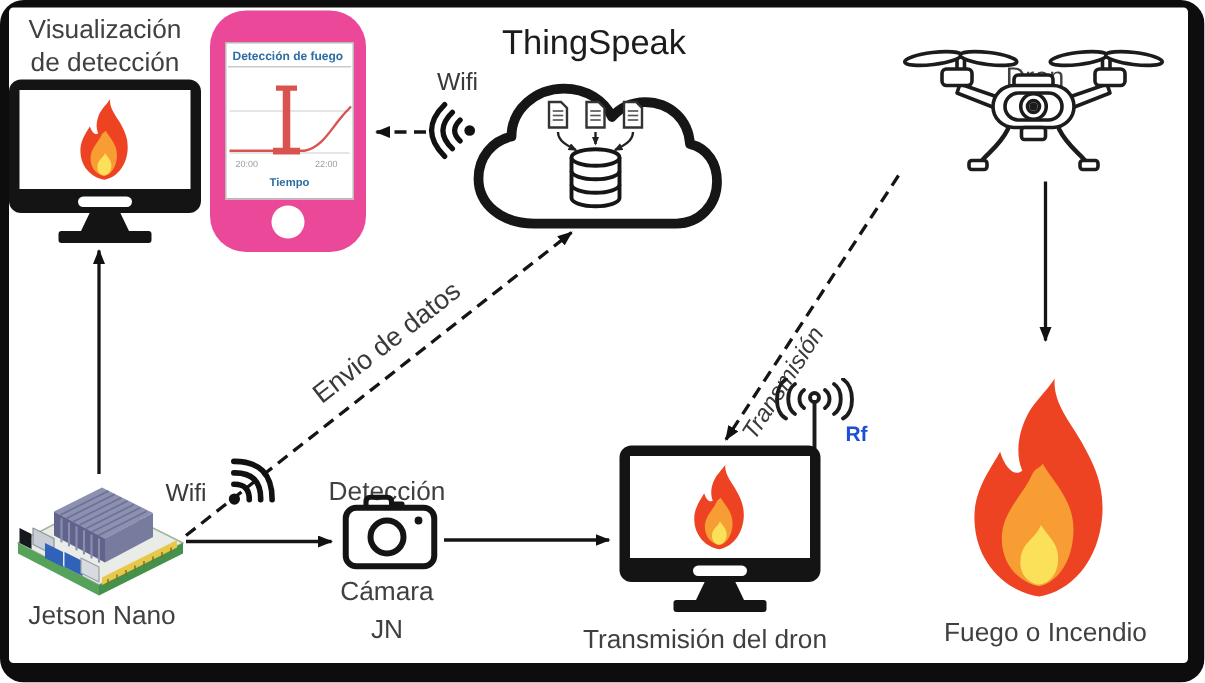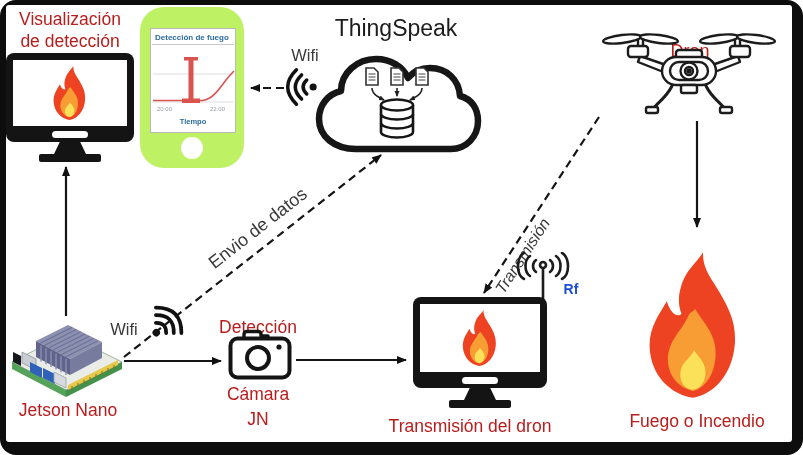--- a/index.html
+++ b/index.html
@@ -1,31 +1,31 @@
 <!DOCTYPE html>
 <html style="--ink: #1a1a1a; --flame_red: #ee4323; --flame_orange: #f79d33; --flame_yellow: #fbe05a; --chart_blue: #2d6ca2; --chart_red: #d9534f; --tick_grey: #9aa0a6;"><head>
 <meta charset="utf-8">
 <style>
   html,body{margin:0;padding:0;background:#ffffff;}
   body{width:803px;height:455px;position:relative;overflow:hidden;
        font-family:"Liberation Sans","DejaVu Sans",sans-serif;color:#2a2a2a;}
   .abs{position:absolute;}
   .frame{position:absolute;inset:0;background:#0d0d0d;border-radius:16px;}
   .canvas{position:absolute;left:6px;top:5px;width:786px;height:437px;background:#ffffff;border-radius:3px;}
-  .label{position:absolute;text-align:center;font-size:17.5px;line-height:22px;color:#b91c1c;}
+  .label{position:absolute;text-align:center;font-size:17.5px;line-height:22px;color:#404040;}
   .edge-label{position:absolute;text-align:center;color:#3a3a3a;transform-origin:center;}
   
   .monitor{position:absolute;}
   .m-frame{background:#141414;border-radius:8px;position:relative;box-sizing:border-box;padding:7px 7px 16px 7px;}
   .m-screen{background:#fff;width:100%;height:100%;box-sizing:border-box;display:flex;align-items:center;justify-content:center;}
   .m-pill{position:absolute;bottom:4px;left:50%;transform:translateX(-50%);width:36px;height:7px;background:#fff;border-radius:4px;}
   .m-neck{width:32px;height:12px;background:#141414;margin:0 auto;clip-path:polygon(18% 0,82% 0,100% 100%,0 100%);}
   .m-base{width:62px;height:8px;background:#141414;border-radius:2px;margin:0 auto;}
   
-  .phone{position:absolute;left:140px;top:7px;width:104px;height:161px;background:#bef264;border-radius:24px;}
+  .phone{position:absolute;left:140px;top:7px;width:104px;height:161px;background:#ec4899;border-radius:24px;}
   .phone-screen{position:absolute;left:10px;top:21px;width:84px;height:103px;background:#fff;border:1px solid #b9b9b9;box-sizing:content-box;}
   .phone-home{position:absolute;left:50%;transform:translateX(-50%);bottom:9px;width:22px;height:22px;border-radius:50%;background:#fff;}
   .c-title{font-size:8px;font-weight:bold;fill:var(--chart_blue,#2d6ca2);}
   .c-sep{stroke:#c9c9c9;stroke-width:1;}
   .c-grid{stroke:#dddddd;stroke-width:1;}
   .c-line{stroke:var(--chart_red,#d9534f);stroke-width:1.6;fill:none;}
   .c-bar{fill:var(--chart_red,#d9534f);}
   .c-tick{font-size:6px;fill:var(--tick_grey,#9aa0a6);}
   .c-xlabel{font-size:7.5px;font-weight:bold;fill:var(--chart_blue,#2d6ca2);}
   

